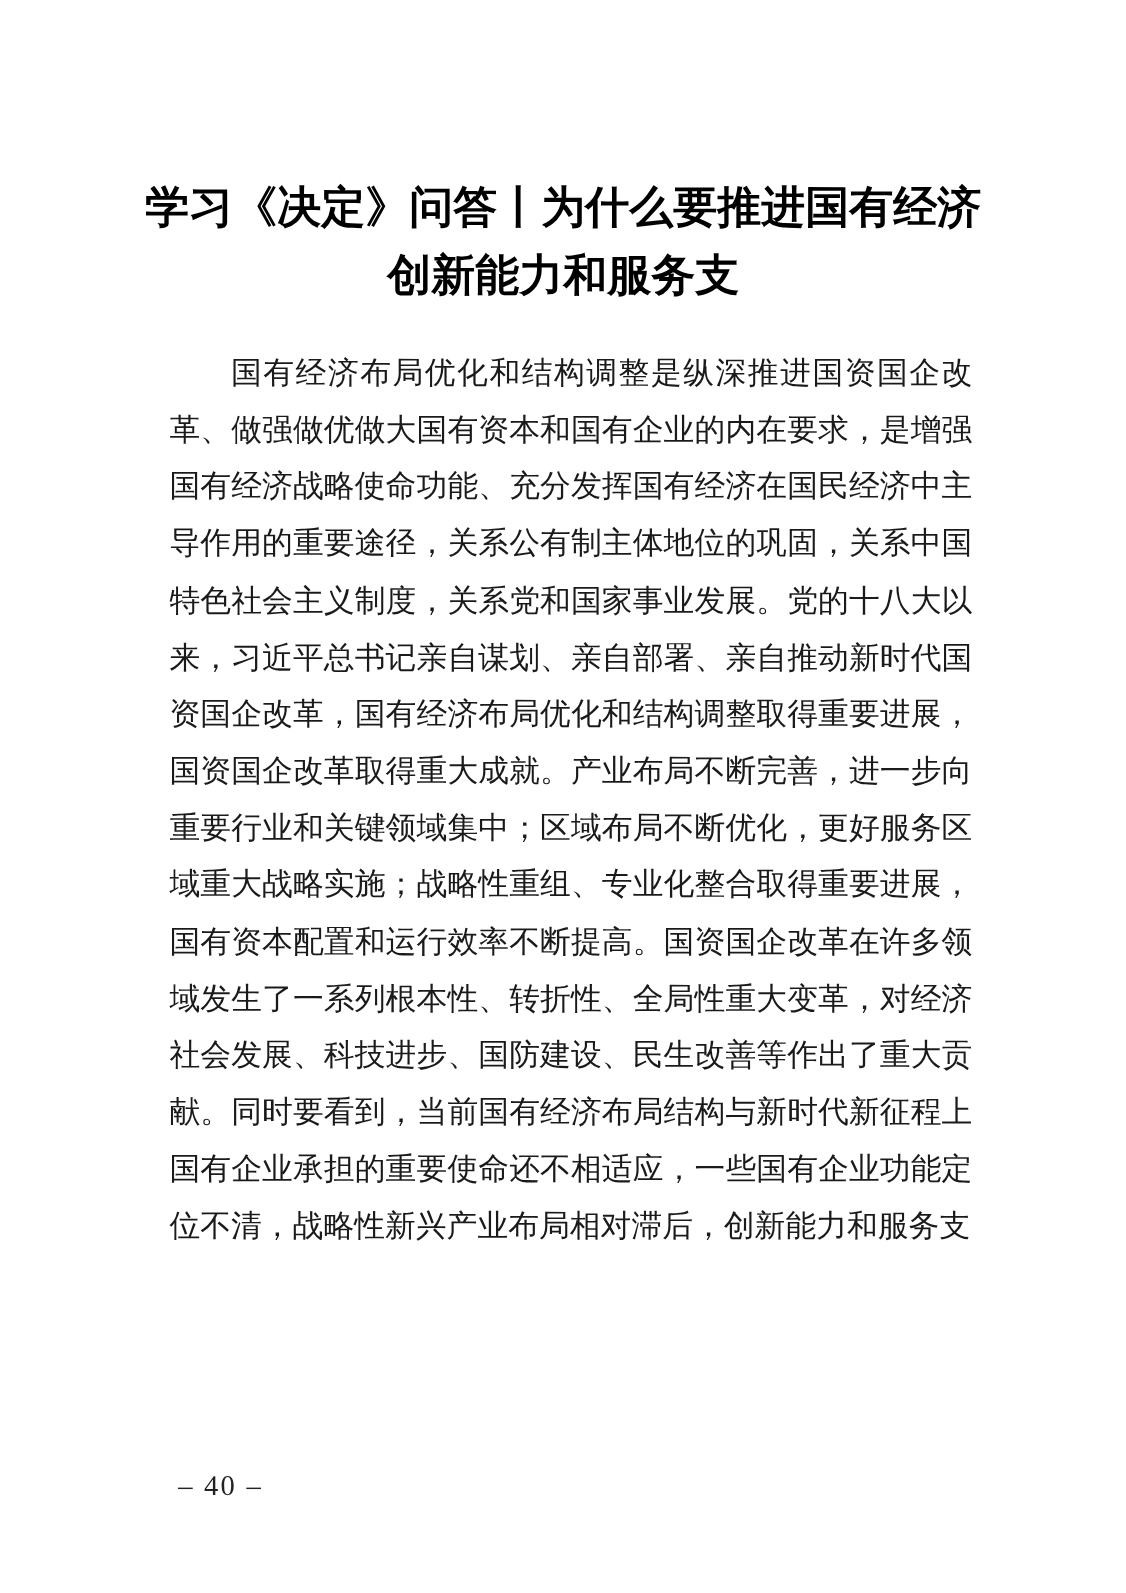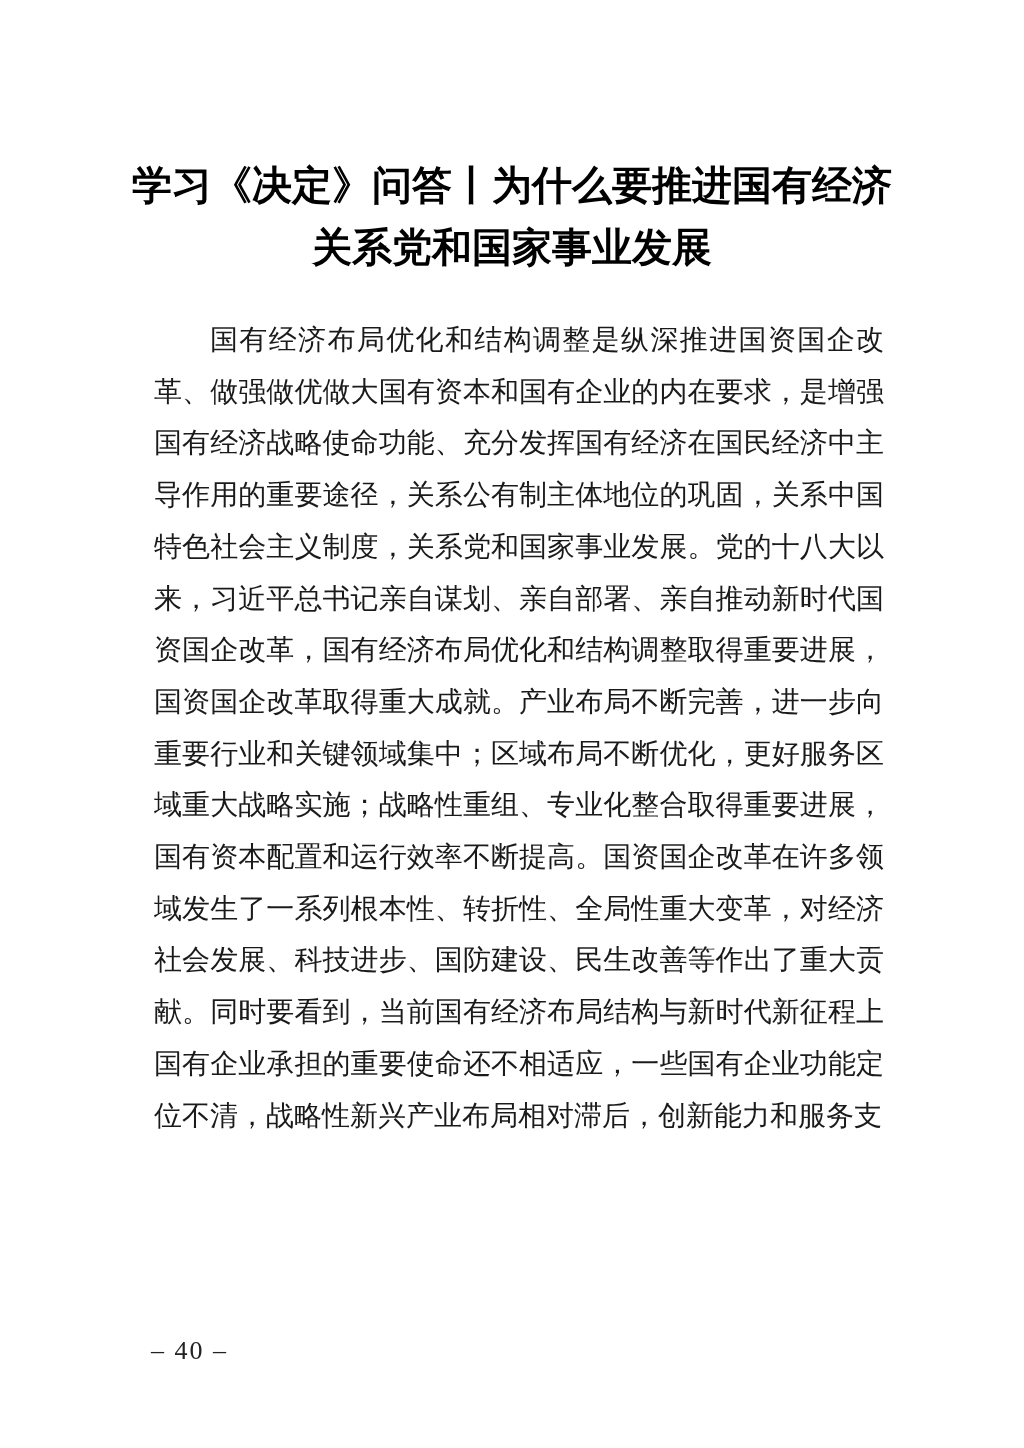--- a/index.html
+++ b/index.html
@@ -17,53 +17,52 @@
     overflow: hidden;
   }
   .doc-title {
     padding-top: 158px;
     text-align: center;
     font-size: 40px;
     font-weight: 700;
     line-height: 62px;
     color: #000000;
     letter-spacing: 0px;
-    font-family: Liberation Mono, monospace;
   }
   .doc-title .title-line {
     display: block;
   }
   .doc-body {
     margin: 32px 140px 0 154px;
     font-size: 28px;
     line-height: 51.7px;
     text-align: justify;
     color: #1a1a1a;
   }
   .doc-body p {
     margin: 0;
     text-indent: 2em;
   }
   .page-number {
     position: absolute;
-    left: 151px;
+    left: 162px;
     top: 1336px;
     font-size: 26px;
     color: #222222;
     letter-spacing: 2px;
   }
 </style>
 </head>
 <body>
 
 <div class="page">
 
   <h1 class="doc-title">
     <span class="title-line">学习《决定》问答丨为什么要推进国有经济</span>
-    <span class="title-line">关系党和国家事业发展</span>
+    <span class="title-line">创新能力和服务支</span>
   </h1>
 
   <div class="doc-body">
     <p>国有经济布局优化和结构调整是纵深推进国资国企改革、做强做优做大国有资本和国有企业的内在要求，是增强国有经济战略使命功能、充分发挥国有经济在国民经济中主导作用的重要途径，关系公有制主体地位的巩固，关系中国特色社会主义制度，关系党和国家事业发展。党的十八大以来，习近平总书记亲自谋划、亲自部署、亲自推动新时代国资国企改革，国有经济布局优化和结构调整取得重要进展，国资国企改革取得重大成就。产业布局不断完善，进一步向重要行业和关键领域集中；区域布局不断优化，更好服务区域重大战略实施；战略性重组、专业化整合取得重要进展，国有资本配置和运行效率不断提高。国资国企改革在许多领域发生了一系列根本性、转折性、全局性重大变革，对经济社会发展、科技进步、国防建设、民生改善等作出了重大贡献。同时要看到，当前国有经济布局结构与新时代新征程上国有企业承担的重要使命还不相适应，一些国有企业功能定位不清，战略性新兴产业布局相对滞后，创新能力和服务支</p>
   </div>
 
   <div class="page-number">– 40 –</div>
 
 </div>
 

